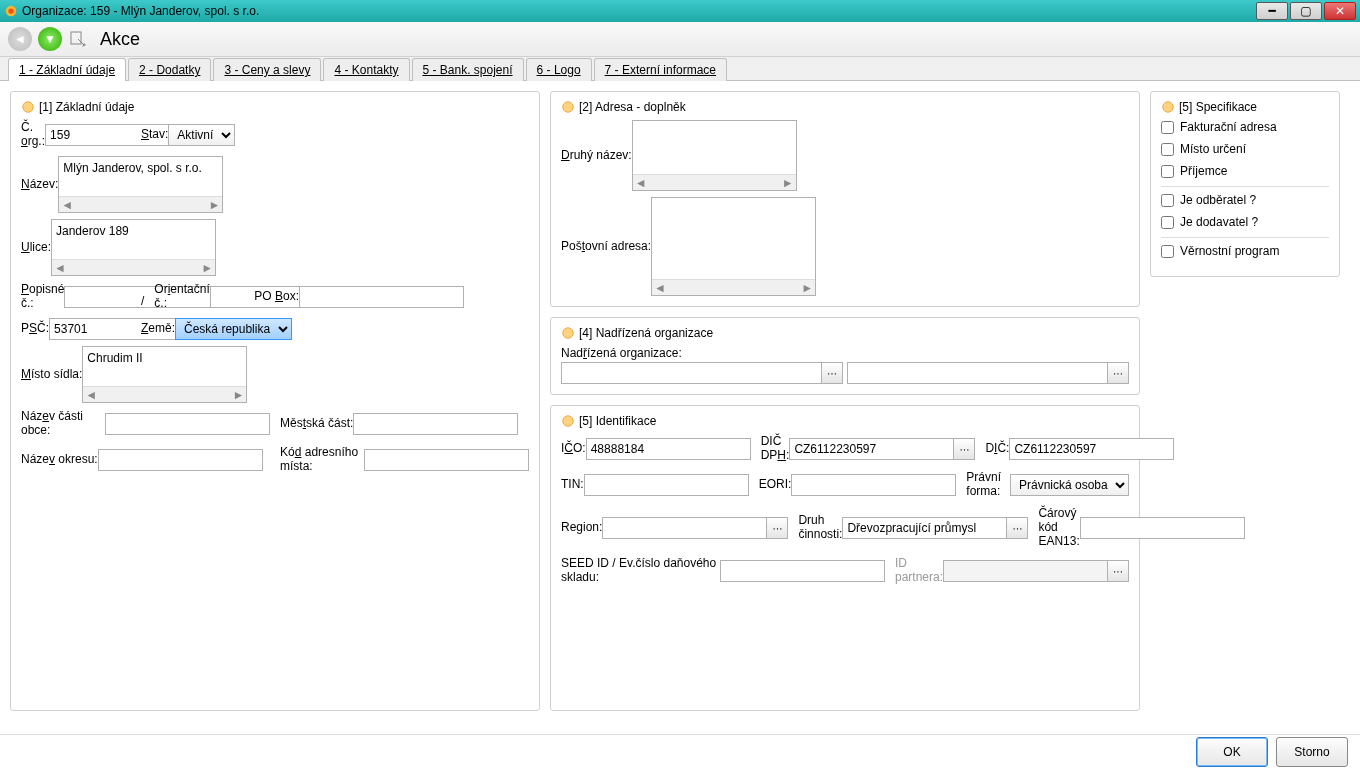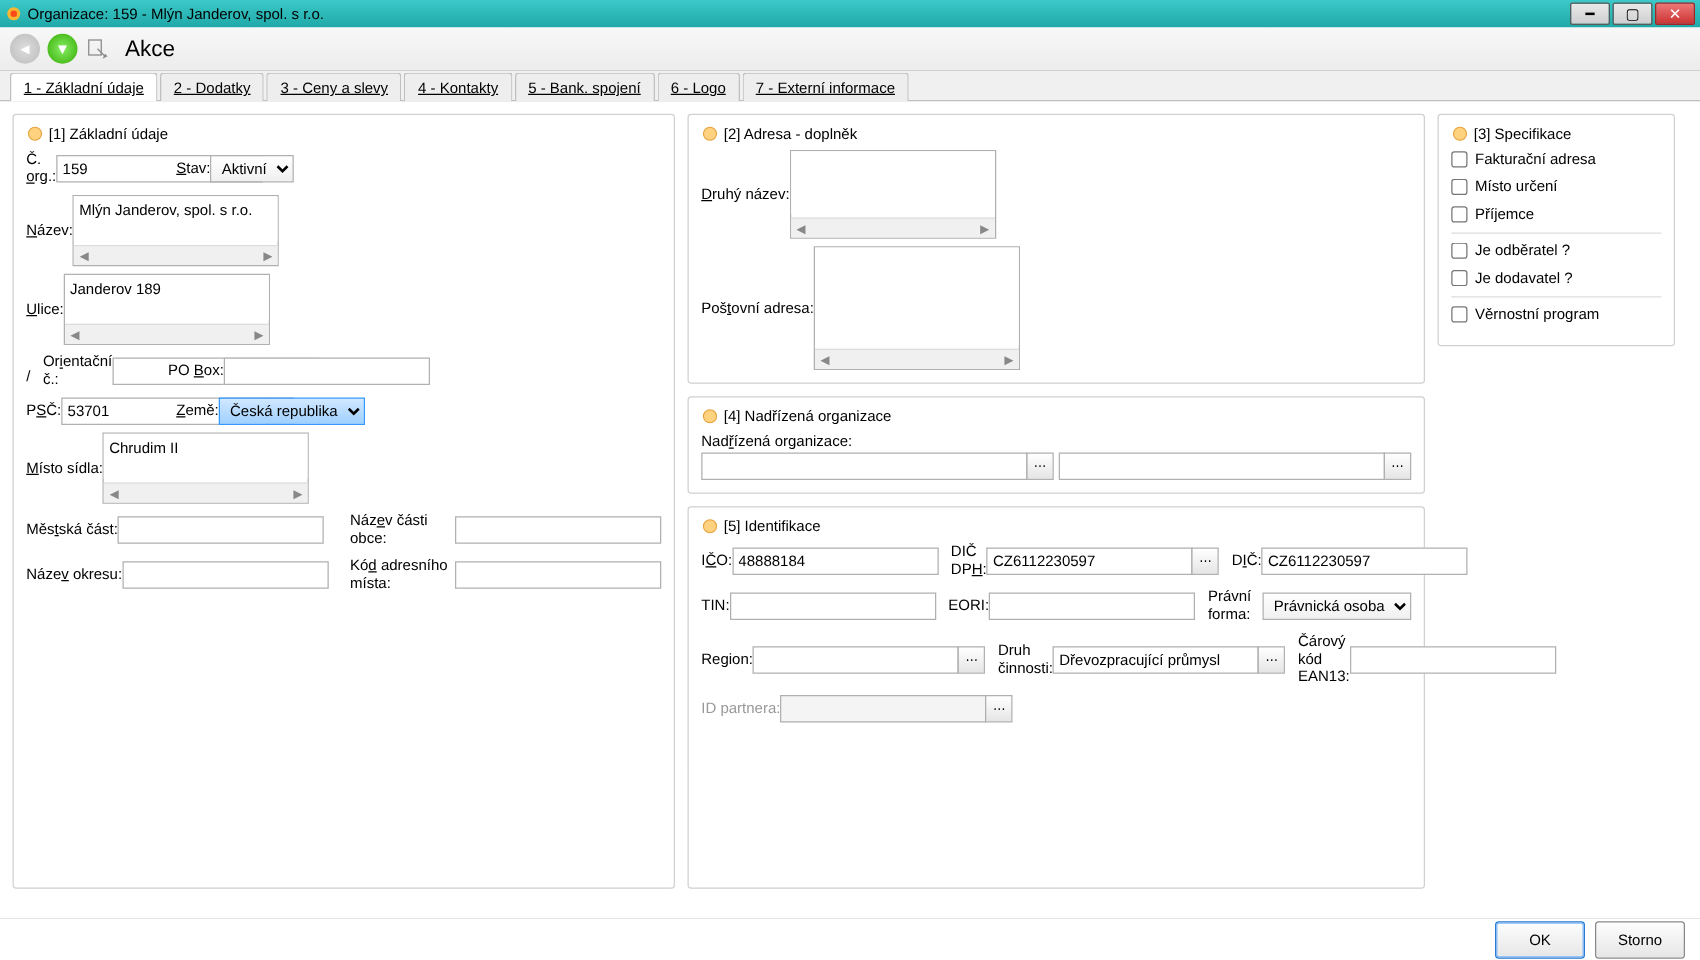--- a/index.html
+++ b/index.html
@@ -133,20 +133,24 @@
         <div class="multiline">
           <textarea class="ta" rows="2" style="">Janderov 189</textarea>
           <div class="hscroll">
               <span>◄</span>
               <span>►</span>
             </div>
         </div>
       </div>
 
       <div class="row">
+        <div class="field" style="width:110px">
+          <label><u>P</u>opisné č.:</label>
+          <input type="text" value="" style="">
+        </div>
         <div style="align-self:flex-end;padding-bottom:4px">/</div>
         <div class="field" style="width:90px">
           <label>Or<u>i</u>entační č.:</label>
           <input type="text" value="" style="">
         </div>
         <div class="field" style="flex:1">
           <label>PO <u>B</u>ox:</label>
           <input type="text" value="" style="">
         </div>
       </div>
@@ -171,25 +175,25 @@
           <textarea class="ta" rows="2" style="">Chrudim II</textarea>
           <div class="hscroll">
               <span>◄</span>
               <span>►</span>
             </div>
         </div>
       </div>
 
       <div class="row">
         <div class="field" style="flex:1">
+          <label>Náz<u>e</u>v části obce:</label>
+          <input type="text" value="" style="">
+        </div>
+        <div class="field" style="flex:1">
           <label>Měs<u>t</u>ská část:</label>
-          <input type="text" value="" style="">
-        </div>
-        <div class="field" style="flex:1">
-          <label>Náz<u>e</u>v části obce:</label>
           <input type="text" value="" style="">
         </div>
       </div>
 
       <div class="row">
         <div class="field" style="flex:1">
           <label>Náze<u>v</u> okresu:</label>
           <input type="text" value="" style="">
         </div>
         <div class="field" style="flex:1">
@@ -302,38 +306,42 @@
             <div class="lookupbtn">⋯</div>
           </div>
         </div>
         <div class="field" style="flex:1">
           <label>Čárový kód EAN13:</label>
           <input type="text" value="" style="">
         </div>
       </div>
 
       <div class="row">
+        <div class="field" style="flex:2">
+          <label>SEED ID / Ev.číslo daňového skladu:</label>
+          <input type="text" value="" style="">
+        </div>
         <div class="field" style="flex:1">
           <label class="disabled">ID partnera:</label>
           <div class="lookup">
             <input type="text" disabled="" style="background: rgb(244, 244, 244);" value="">
             <div class="lookupbtn">⋯</div>
           </div>
         </div>
       </div>
     </div>
   </div>
 
   <div class="col col3">
     <div class="group">
       <div class="group-title">
         <svg class="gicon" viewBox="0 0 16 16">
             <circle cx="8" cy="8" r="6" fill="#ffd27f" stroke="#e6a23c"></circle>
           </svg>
-        <span>[3] Specifikace</span>
+        <span>[5] Specifikace</span>
       </div>
       <div class="chk">
           <input type="checkbox" style="">
           <span>Fakturační adresa</span>
         </div>
       <div class="chk">
           <input type="checkbox" style="">
           <span>Místo určení</span>
         </div>
       <div class="chk">

